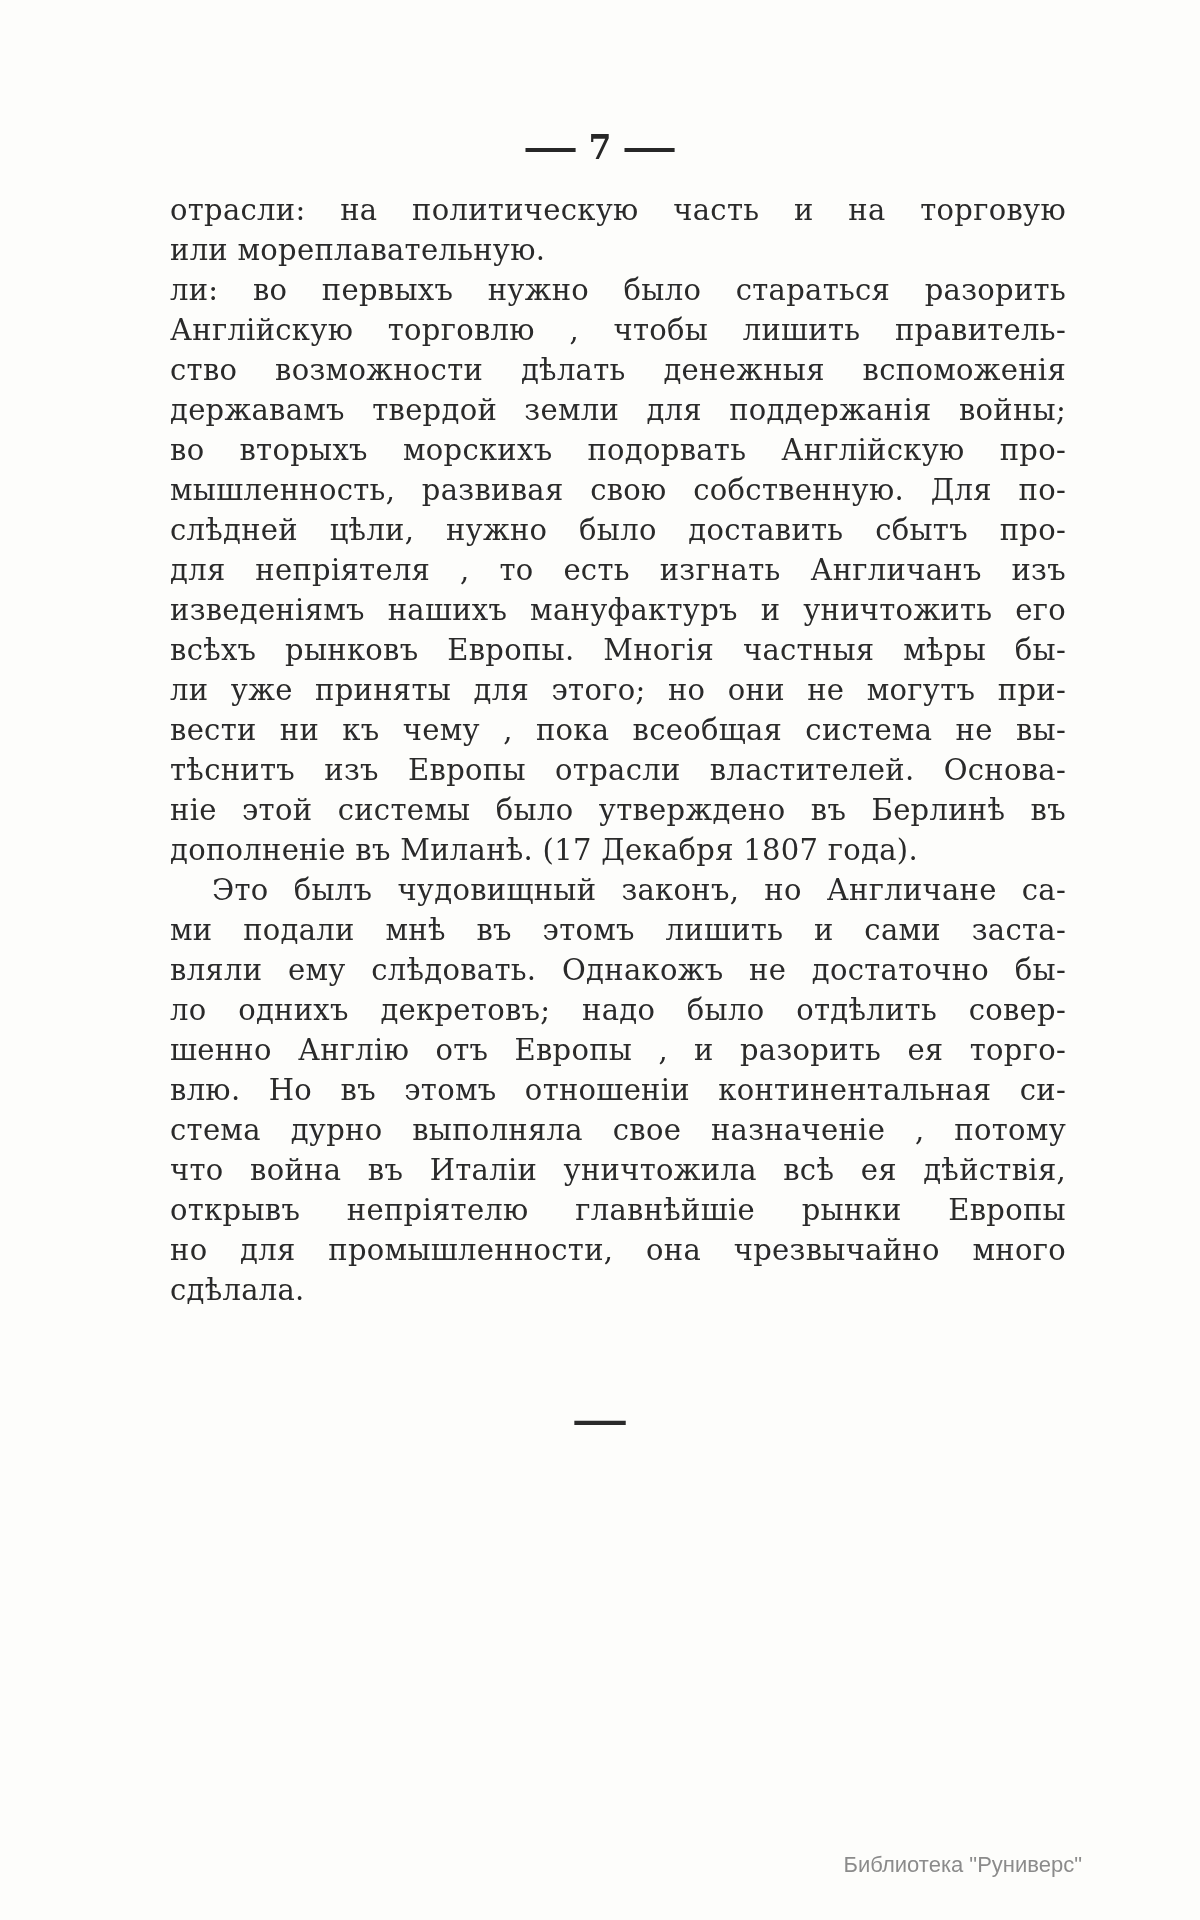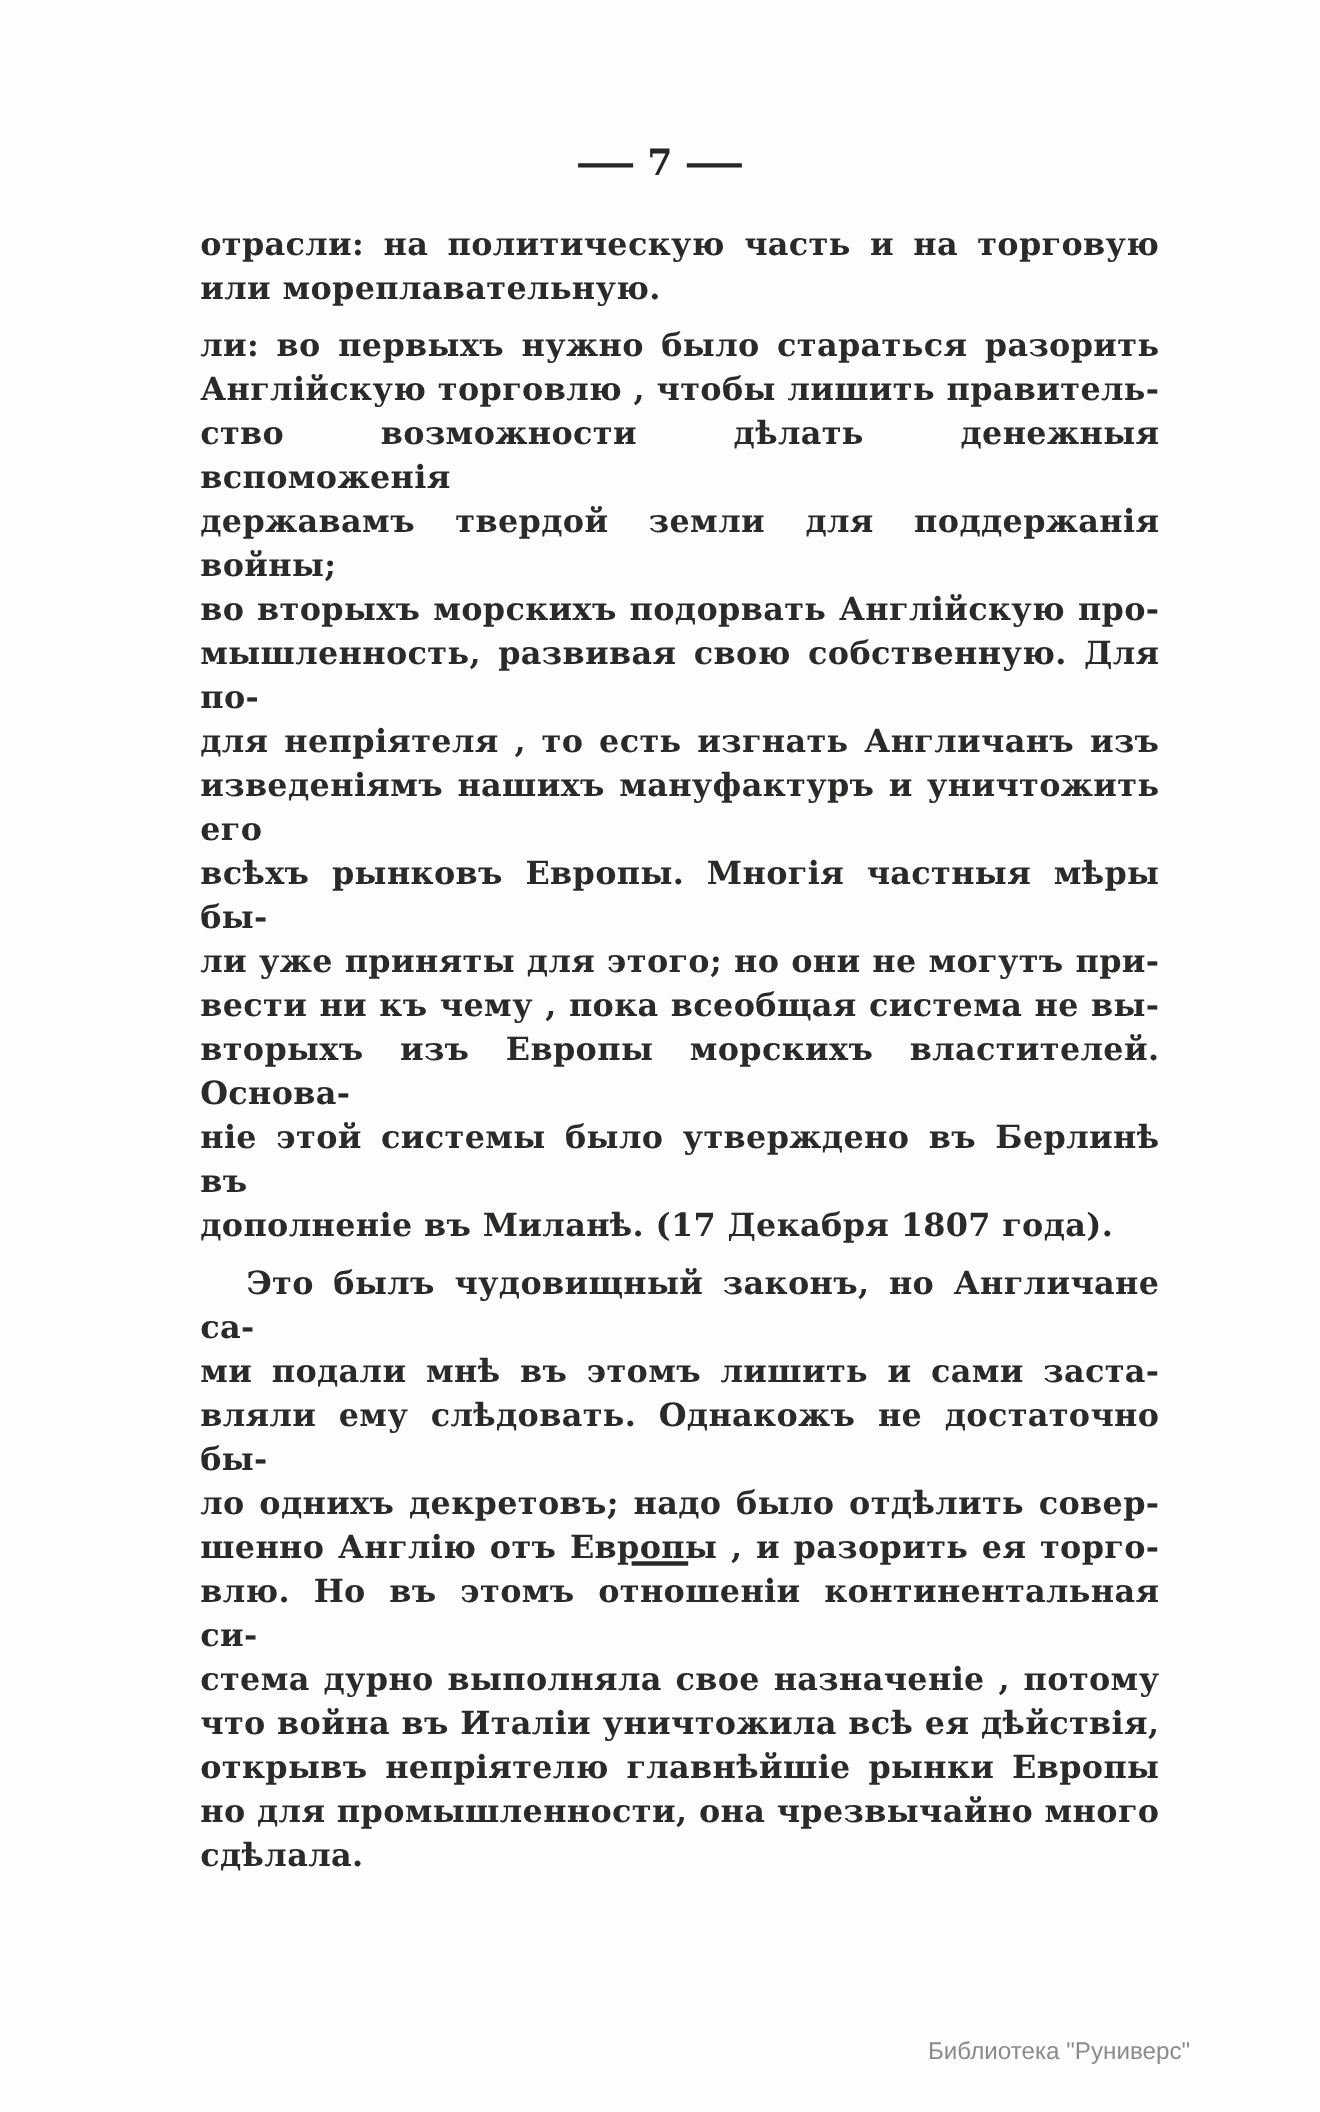--- a/index.html
+++ b/index.html
@@ -42,21 +42,21 @@
       position: absolute;
       top: 190px;
       left: 170px;
       width: 896px;
       font-size: 29px;
       line-height: 40px;
       letter-spacing: 0.3px;
       color: #2a2a2a;
     }
 
-    .paragraph { margin: 12px; font-weight: bold; }
+    .paragraph { margin: 0; }
 
     .line {
       text-align: justify;
       text-align-last: justify;
       white-space: normal;
       min-height: 40px;
     }
     .line.last { text-align-last: left; }
     .line.indent { text-indent: 42px; }
 
@@ -102,26 +102,27 @@
       <div class="line last">или мореплавательную.</div>
     </div>
 
     <div class="paragraph">
       <div class="line">ли: во первыхъ нужно было стараться разорить</div>
       <div class="line">Англійскую торговлю , чтобы лишить правитель-</div>
       <div class="line">ство возможности дѣлать денежныя вспоможенія</div>
       <div class="line">державамъ твердой земли для поддержанія войны;</div>
       <div class="line">во вторыхъ морскихъ подорвать Англійскую про-</div>
       <div class="line">мышленность, развивая свою собственную. Для по-</div>
+      <div class="line">слѣдней цѣли, нужно было доставить сбытъ про-</div>
       <div class="line">для непріятеля , то есть изгнать Англичанъ изъ</div>
       <div class="line">изведеніямъ нашихъ мануфактуръ и уничтожить его</div>
       <div class="line">всѣхъ рынковъ Европы. Многія частныя мѣры бы-</div>
       <div class="line">ли уже приняты для этого; но они не могутъ при-</div>
       <div class="line">вести ни къ чему , пока всеобщая система не вы-</div>
-      <div class="line">вторыхъ изъ Европы морскихъ властителей. Основа-</div>
+      <div class="line">тѣснитъ изъ Европы отрасли властителей. Основа-</div>
       <div class="line">ніе этой системы было утверждено въ Берлинѣ въ</div>
       <div class="line last">дополненіе въ Миланѣ. (17 Декабря 1807 года).</div>
     </div>
 
     <div class="paragraph">
       <div class="line indent">Это былъ чудовищный законъ, но Англичане са-</div>
       <div class="line">ми подали мнѣ въ этомъ лишить и сами заста-</div>
       <div class="line">вляли ему слѣдовать. Однакожъ не достаточно бы-</div>
       <div class="line">ло однихъ декретовъ; надо было отдѣлить совер-</div>
       <div class="line">шенно Англію отъ Европы , и разорить ея торго-</div>

